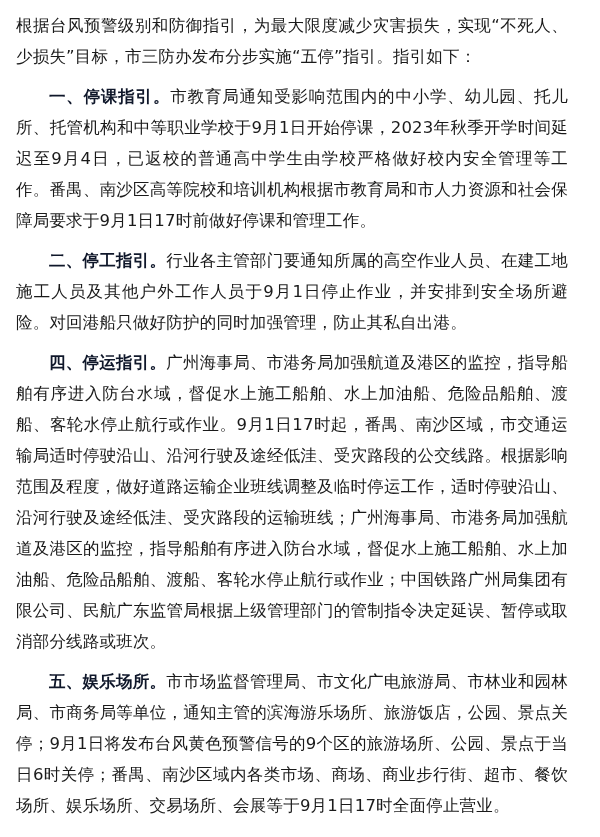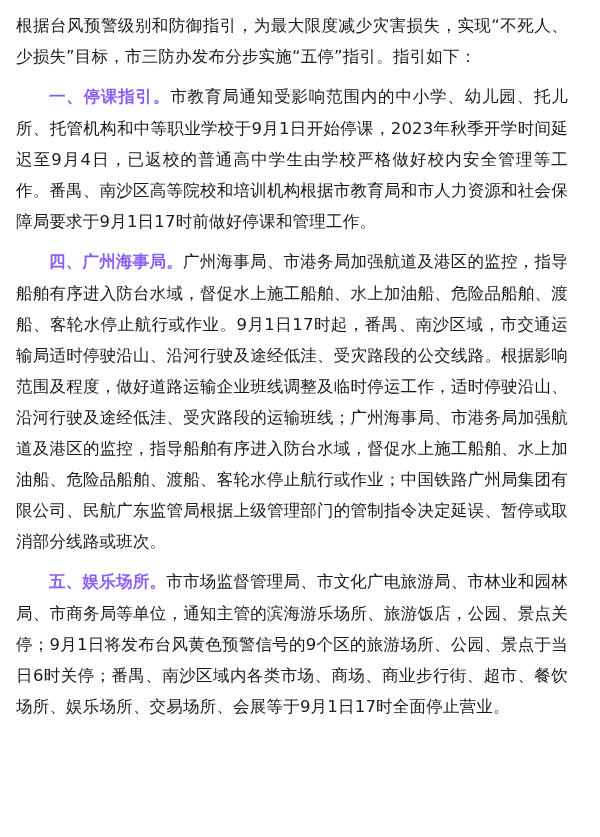--- a/index.html
+++ b/index.html
@@ -25,41 +25,43 @@
     line-height: 31px;
     text-align: justify;
     text-justify: inter-ideograph;
     margin: 0 0 9px 0;
     letter-spacing: 0.2px;
   }
   .para.indent {
     text-indent: 2em;
   }
   .lead {
-    color: #8b5cf6;
+    color: #0f172a;
     font-weight: bold;
-    font-family: Liberation Mono, monospace;
   }
 </style>
 </head>
 <body>
 
 <div class="doc">
 
   <p class="para" id="p0">
     <span>根据台风预警级别和防御指引，为最大限度减少灾害损失，实现“不死人、少损失”目标，市三防办发布分步实施“五停”指引。指引如下：</span>
   </p>
 
   <p class="para indent" id="p1">
     <span class="lead">一、停课指引。</span><span>市教育局通知受影响范围内的中小学、幼儿园、托儿所、托管机构和中等职业学校于9月1日开始停课，2023年秋季开学时间延迟至9月4日，已返校的普通高中学生由学校严格做好校内安全管理等工作。番禺、南沙区高等院校和培训机构根据市教育局和市人力资源和社会保障局要求于9月1日17时前做好停课和管理工作。</span>
   </p>
 
+  <p class="para indent" id="p2">
+    <span class="lead">二、停工指引。</span><span>行业各主管部门要通知所属的高空作业人员、在建工地施工人员及其他户外工作人员于9月1日停止作业，并安排到安全场所避险。对回港船只做好防护的同时加强管理，防止其私自出港。</span>
+  </p>
 
 
   <p class="para indent" id="p4">
-    <span class="lead">四、广州海事局。</span><span>广州海事局、市港务局加强航道及港区的监控，指导船舶有序进入防台水域，督促水上施工船舶、水上加油船、危险品船舶、渡船、客轮水停止航行或作业。9月1日17时起，番禺、南沙区域，市交通运输局适时停驶沿山、沿河行驶及途经低洼、受灾路段的公交线路。根据影响范围及程度，做好道路运输企业班线调整及临时停运工作，适时停驶沿山、沿河行驶及途经低洼、受灾路段的运输班线；广州海事局、市港务局加强航道及港区的监控，指导船舶有序进入防台水域，督促水上施工船舶、水上加油船、危险品船舶、渡船、客轮水停止航行或作业；中国铁路广州局集团有限公司、民航广东监管局根据上级管理部门的管制指令决定延误、暂停或取消部分线路或班次。</span>
+    <span class="lead">四、停运指引。</span><span>广州海事局、市港务局加强航道及港区的监控，指导船舶有序进入防台水域，督促水上施工船舶、水上加油船、危险品船舶、渡船、客轮水停止航行或作业。9月1日17时起，番禺、南沙区域，市交通运输局适时停驶沿山、沿河行驶及途经低洼、受灾路段的公交线路。根据影响范围及程度，做好道路运输企业班线调整及临时停运工作，适时停驶沿山、沿河行驶及途经低洼、受灾路段的运输班线；广州海事局、市港务局加强航道及港区的监控，指导船舶有序进入防台水域，督促水上施工船舶、水上加油船、危险品船舶、渡船、客轮水停止航行或作业；中国铁路广州局集团有限公司、民航广东监管局根据上级管理部门的管制指令决定延误、暂停或取消部分线路或班次。</span>
   </p>
 
   <p class="para indent" id="p5">
     <span class="lead">五、娱乐场所。</span><span>市市场监督管理局、市文化广电旅游局、市林业和园林局、市商务局等单位，通知主管的滨海游乐场所、旅游饭店，公园、景点关停；9月1日将发布台风黄色预警信号的9个区的旅游场所、公园、景点于当日6时关停；番禺、南沙区域内各类市场、商场、商业步行街、超市、餐饮场所、娱乐场所、交易场所、会展等于9月1日17时全面停止营业。</span>
   </p>
 
 </div>
 
 </body></html>

